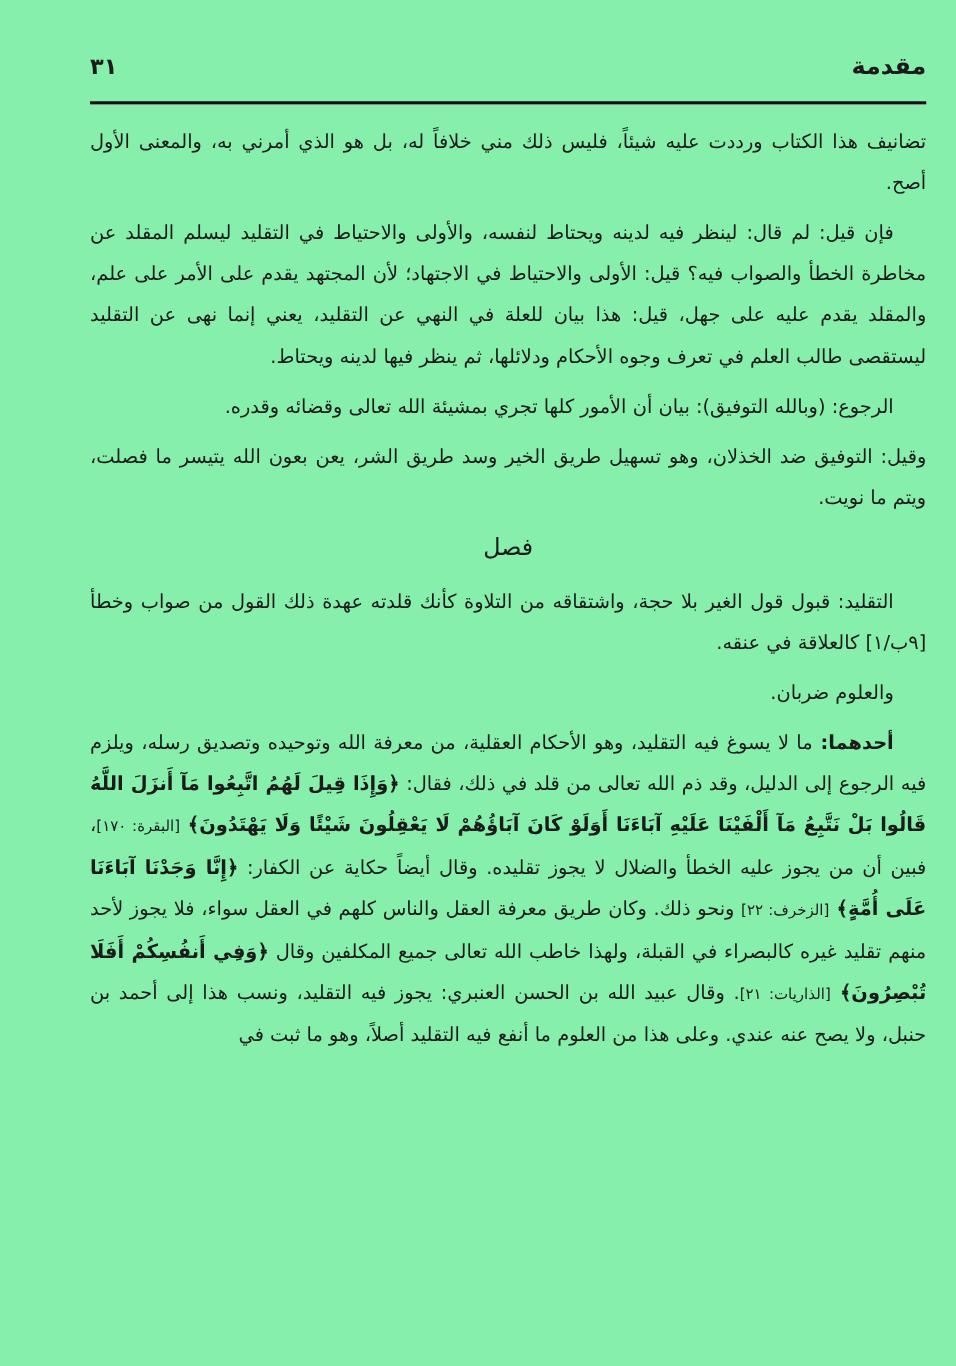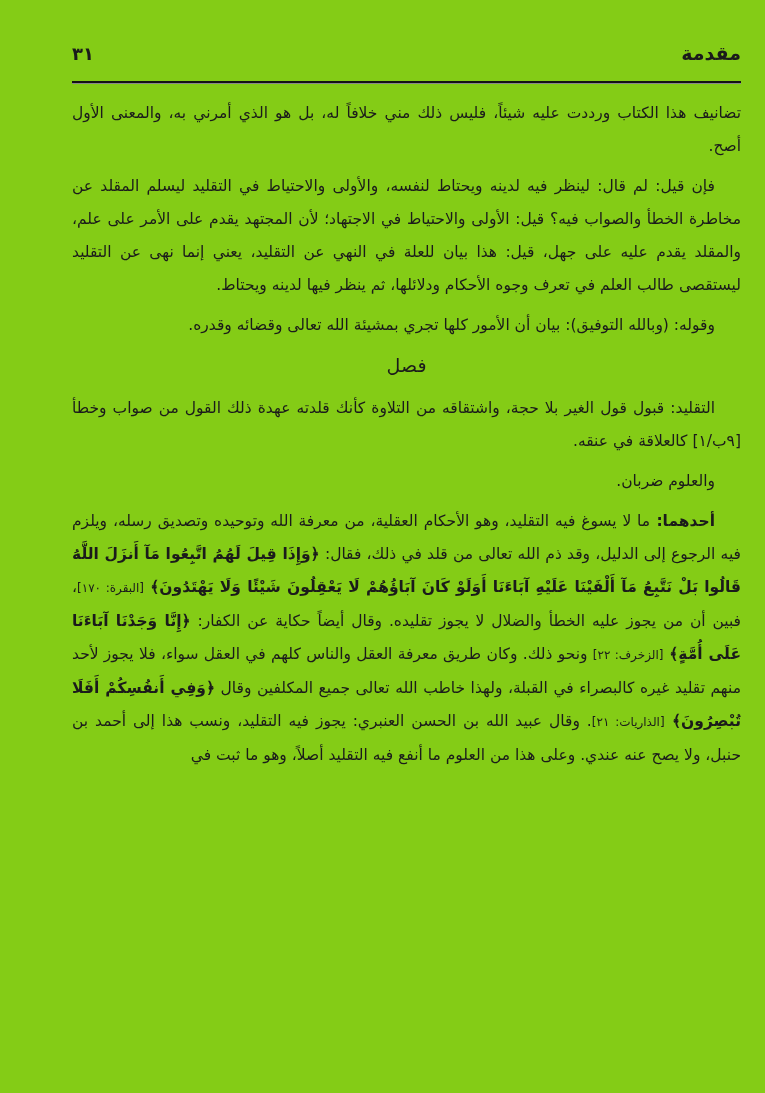--- a/index.html
+++ b/index.html
@@ -1,19 +1,19 @@
 <!DOCTYPE html>
 <html lang="ar"><head>
 <meta charset="utf-8">
 <style>
   html,body{margin:0;padding:0;background:#ffffff;}
   .page{
     position:relative;
     width:765px;height:1093px;
-    background:#84cc16;
+    background:#86efac;
     overflow:hidden;
     font-family:"DejaVu Sans",sans-serif;
     color:#1b1b1b;
   }
   .header{
     position:absolute;top:42px;left:72px;right:24px;
     display:flex;justify-content:space-between;align-items:flex-end;
     direction:ltr;
   }
   .pageno{font-size:18px;font-weight:bold;letter-spacing:1px;}
@@ -46,19 +46,20 @@
 
 <div class="page">
   <div class="header">
     <span class="pageno">٣١</span>
     <span class="section">مقدمة</span>
   </div>
   <div class="rule"></div>
   <div class="content">
       <p class="para"><span class="rt">تضانيف هذا الكتاب ورددت عليه شيئاً، فليس ذلك مني خلافاً له، بل هو الذي أمرني به، والمعنى الأول أصح.</span></p>
       <p class="para indent"><span class="rt">فإن قيل: لم قال: لينظر فيه لدينه ويحتاط لنفسه، والأولى والاحتياط في التقليد ليسلم المقلد عن مخاطرة الخطأ والصواب فيه؟ قيل: الأولى والاحتياط في الاجتهاد؛ لأن المجتهد يقدم على الأمر على علم، والمقلد يقدم عليه على جهل، قيل: هذا بيان للعلة في النهي عن التقليد، يعني إنما نهى عن التقليد ليستقصى طالب العلم في تعرف وجوه الأحكام ودلائلها، ثم ينظر فيها لدينه ويحتاط.</span></p>
-      <p class="para indent"><span class="rt">وقوله: (وبالله التوفيق): بيان أن الأمور كلها تجري بمشيئة الله تعالى وقضائه وقدره.</span></p>
+      <p class="para indent"><span class="rt">الرجوع: (وبالله التوفيق): بيان أن الأمور كلها تجري بمشيئة الله تعالى وقضائه وقدره.</span></p>
+      <p class="para"><span class="rt">وقيل: التوفيق ضد الخذلان، وهو تسهيل طريق الخير وسد طريق الشر، يعن بعون الله يتيسر ما فصلت، ويتم ما نويت.</span></p>
       <h2 class="heading"><span class="rt">فصل</span></h2>
       <p class="para indent"><span class="rt">التقليد: قبول قول الغير بلا حجة، واشتقاقه من التلاوة كأنك قلدته عهدة ذلك القول من صواب وخطأ [٩ب/١] كالعلاقة في عنقه.</span></p>
       <p class="para indent"><span class="rt">والعلوم ضربان.</span></p>
       <p class="para indent"><span class="rb">أحدهما: </span><span class="rt">ما لا يسوغ فيه التقليد، وهو الأحكام العقلية، من معرفة الله وتوحيده وتصديق رسله، ويلزم فيه الرجوع إلى الدليل، وقد ذم الله تعالى من قلد في ذلك، فقال: </span><span class="rq">﴿وَإِذَا قِيلَ لَهُمُ اتَّبِعُوا مَآ أَنزَلَ اللَّهُ قَالُوا بَلْ نَتَّبِعُ مَآ أَلْفَيْنَا عَلَيْهِ آبَاءَنَا أَوَلَوْ كَانَ آبَاؤُهُمْ لَا يَعْقِلُونَ شَيْئًا وَلَا يَهْتَدُونَ﴾ </span><span class="rc">[البقرة: ١٧٠]</span><span class="rt">، فبين أن من يجوز عليه الخطأ والضلال لا يجوز تقليده. وقال أيضاً حكاية عن الكفار: </span><span class="rq">﴿إِنَّا وَجَدْنَا آبَاءَنَا عَلَى أُمَّةٍ﴾ </span><span class="rc">[الزخرف: ٢٢]</span><span class="rt"> ونحو ذلك. وكان طريق معرفة العقل والناس كلهم في العقل سواء، فلا يجوز لأحد منهم تقليد غيره كالبصراء في القبلة، ولهذا خاطب الله تعالى جميع المكلفين وقال </span><span class="rq">﴿وَفِي أَنفُسِكُمْ أَفَلَا تُبْصِرُونَ﴾ </span><span class="rc">[الذاريات: ٢١]</span><span class="rt">. وقال عبيد الله بن الحسن العنبري: يجوز فيه التقليد، ونسب هذا إلى أحمد بن حنبل، ولا يصح عنه عندي. وعلى هذا من العلوم ما أنفع فيه التقليد أصلاً، وهو ما ثبت في</span></p>
     </div>
 </div>
 
 </body></html>

